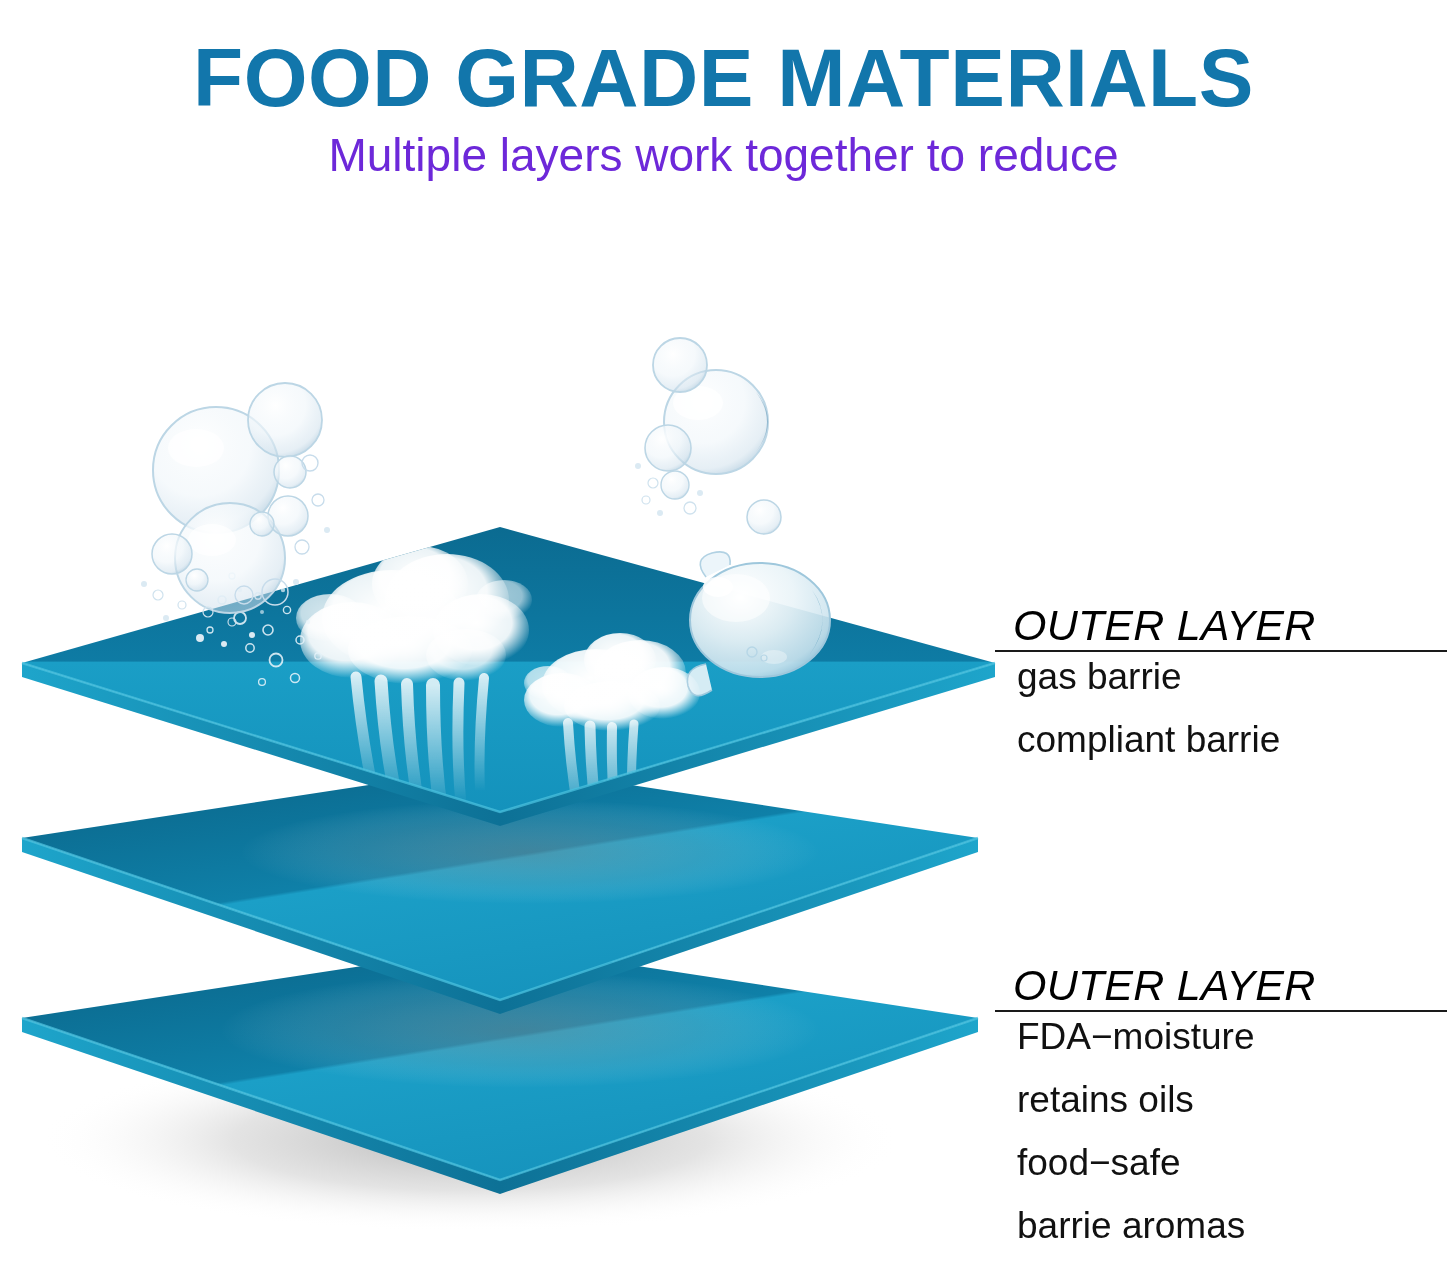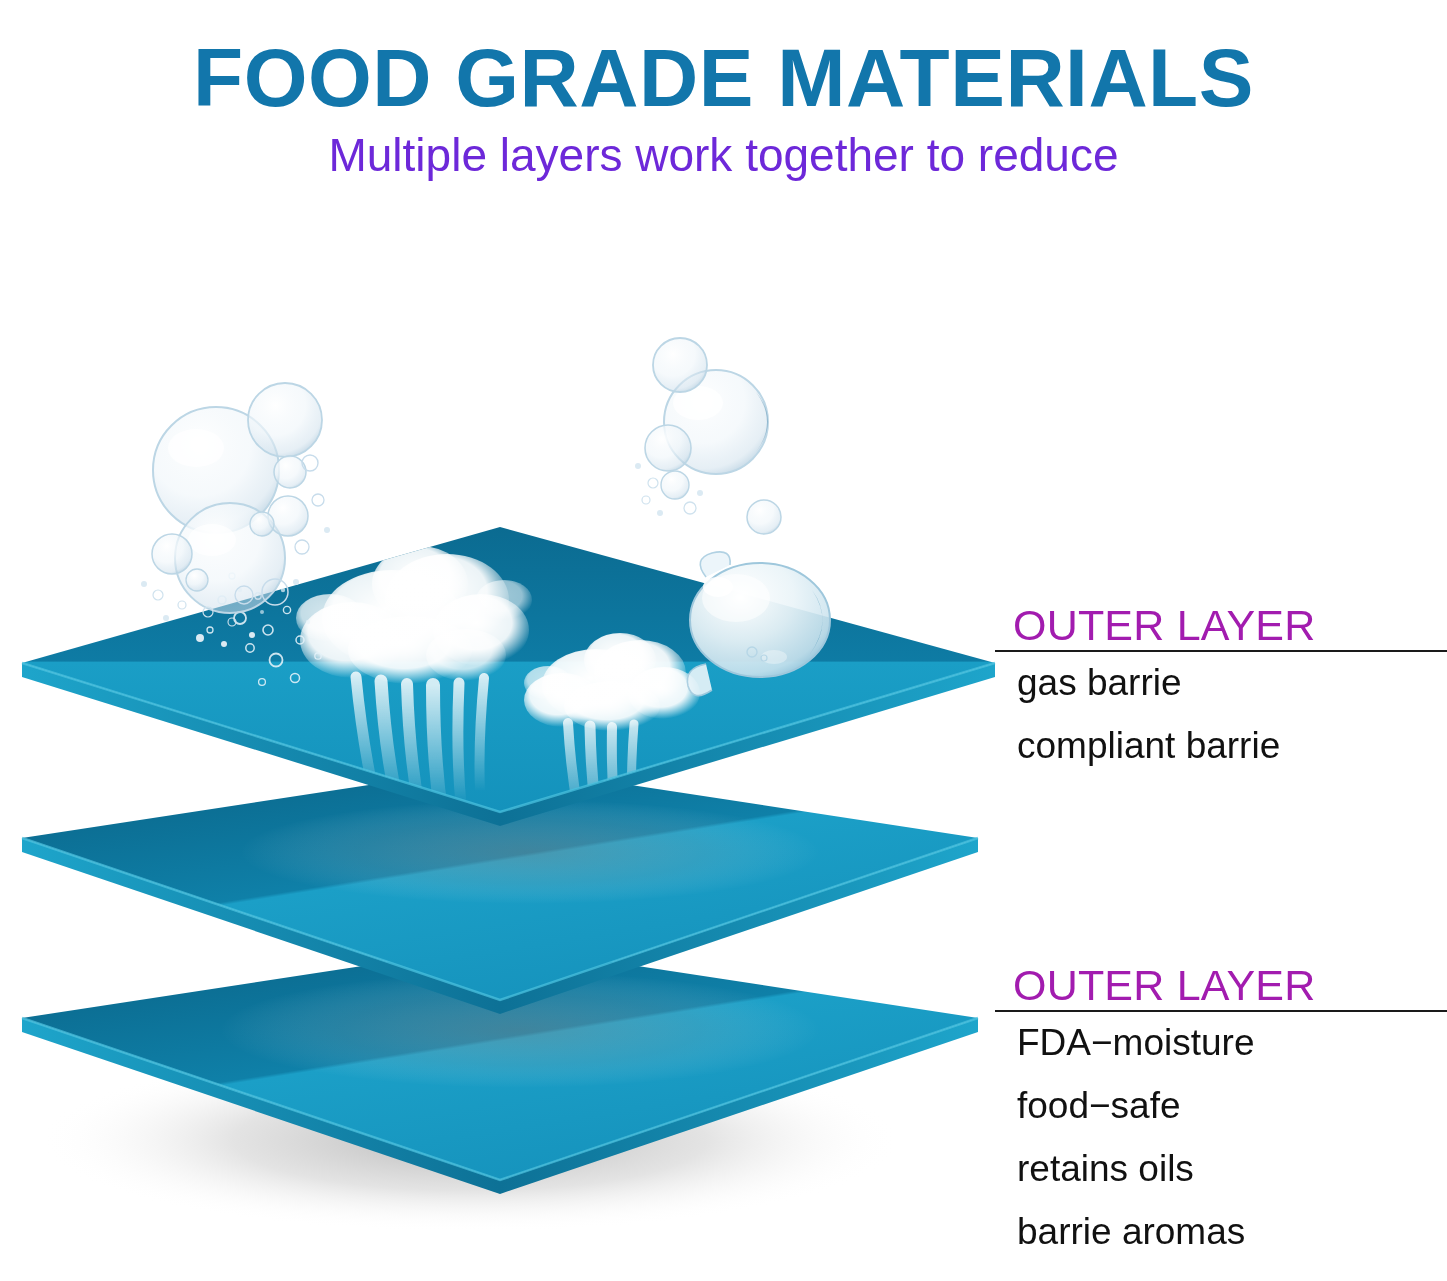--- a/index.html
+++ b/index.html
@@ -64,36 +64,37 @@
     position: absolute;
     left: 995px;
     width: 452px;
   }
   #callout-outer { top: 604px; }
   #callout-inner { top: 964px; }
 
   .callout-title {
     font-size: 43px;
     font-weight: 400;
-    color: #a21caf;
+    color: #000000;
     line-height: 1.02;
     padding-left: 18px;
     letter-spacing: 0.2px;
     white-space: nowrap;
+    font-style: italic;
   }
   .callout-rule {
     height: 0;
     border-top: 2px solid #1a1a1a;
     width: 452px;
     margin-top: 2px;
   }
   .callout-items {
     list-style: none;
     margin: 0;
-    padding: 12px 0 0 22px;
+    padding: 6px 0 0 22px;
   }
   .callout-items li {
     font-size: 37px;
     font-weight: 400;
     color: #111111;
     line-height: 1.0;
     margin-bottom: 26px;
     white-space: nowrap;
   }
 </style>
@@ -322,19 +323,19 @@
       <li>gas barrie</li>
       <li>compliant barrie</li>
     </ul>
   </div>
 
   <div class="callout" id="callout-inner">
     <div class="callout-title">OUTER LAYER</div>
     <div class="callout-rule"></div>
     <ul class="callout-items">
       <li>FDA−moisture</li>
+      <li>retains oils</li>
       <li>food−safe</li>
-      <li>retains oils</li>
       <li>barrie aromas</li>
     </ul>
   </div>
 
 </div>
 
 </body></html>

